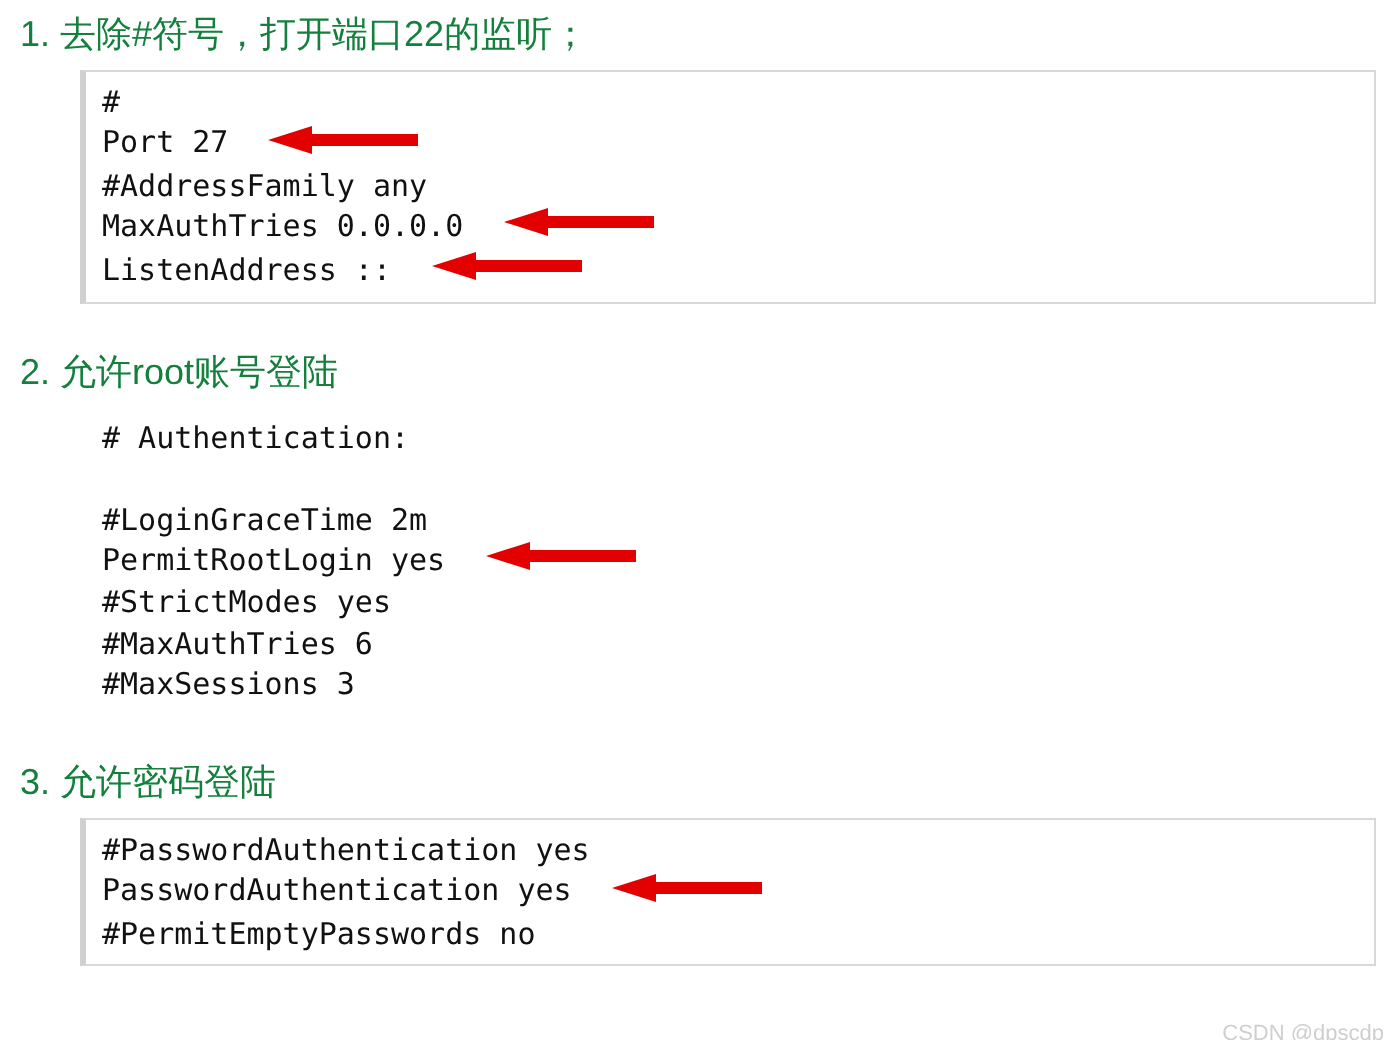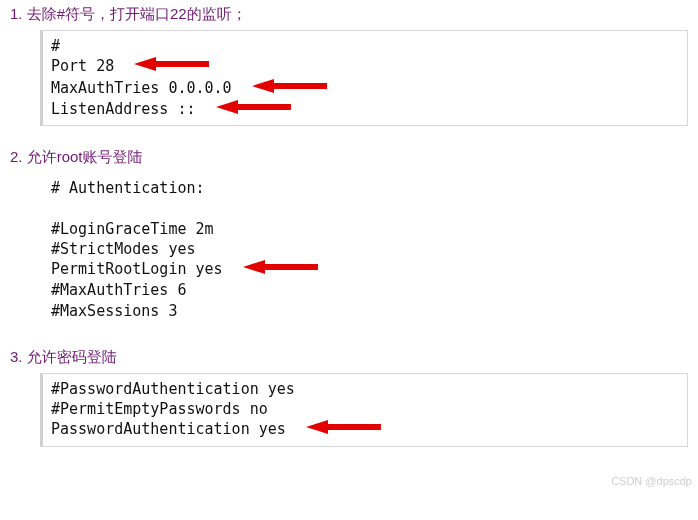--- a/index.html
+++ b/index.html
@@ -1,73 +1,74 @@
 <!DOCTYPE html>
 <html><head>
 <meta charset="utf-8">
 <style>
   html,body{margin:0;padding:0;background:#fff;font-family:Arial,"Microsoft YaHei",sans-serif;font-size:15px;color:#4a4a4a;}
   .page{width:698px;padding:5px 10px 20px 10px;box-sizing:border-box;position:relative;}
   .step{margin-bottom:22px;}
-  .step-title{font-size:15px;color:#701a75;margin-bottom:6px;}
+  .step-title{font-size:18px;color:#15803d;margin-bottom:6px;}
   .code-wrap{margin-left:30px;border:1px solid #d8d8d8;border-left:3px solid #d0d0d0;padding:5px 8px;font-family:Consolas,monospace;font-size:15px;line-height:1.35;color:#111;position:relative;}
   .code-line{position:relative;white-space:pre;}
   .arrow{display:inline-block;vertical-align:middle;margin-left:20px;}
   .watermark{position:absolute;right:6px;bottom:2px;font-size:11px;color:#cfcfcf;}
 </style>
 </head>
 <body>
 <div class="page">
 
 <div class="step">
   <div class="step-title">
     <span>1.</span>
     <span>去除#符号，打开端口22的监听；</span>
   </div>
   <div class="code-wrap">
     <div class="code-line"><span>#</span></div>
-    <div class="code-line"><span>Port 28</span><span class="arrow"><svg width="75" height="16">
+    <div class="code-line"><span>Port 27</span><span class="arrow"><svg width="75" height="16">
               <polygon points="0,8 22,1 22,5 75,5 75,11 22,11 22,15" fill="#e20000"></polygon>
             </svg></span></div>
+    <div class="code-line"><span>#AddressFamily any</span></div>
     <div class="code-line"><span>MaxAuthTries 0.0.0.0</span><span class="arrow"><svg width="75" height="16">
               <polygon points="0,8 22,1 22,5 75,5 75,11 22,11 22,15" fill="#e20000"></polygon>
             </svg></span></div>
     <div class="code-line"><span>ListenAddress ::</span><span class="arrow"><svg width="75" height="16">
               <polygon points="0,8 22,1 22,5 75,5 75,11 22,11 22,15" fill="#e20000"></polygon>
             </svg></span></div>
   </div>
 </div>
 
 <div class="step">
   <div class="step-title">
     <span>2.</span>
     <span>允许root账号登陆</span>
   </div>
   <div class="code-wrap" style="border:none;border-left:3px solid transparent;">
     <div class="code-line"><span># Authentication:</span></div>
     <div class="code-line"><span></span>&nbsp;</div>
     <div class="code-line"><span>#LoginGraceTime 2m</span></div>
-    <div class="code-line"><span>#StrictModes yes</span></div>
     <div class="code-line"><span>PermitRootLogin yes</span><span class="arrow"><svg width="75" height="16">
               <polygon points="0,8 22,1 22,5 75,5 75,11 22,11 22,15" fill="#e20000"></polygon>
             </svg></span></div>
+    <div class="code-line"><span>#StrictModes yes</span></div>
     <div class="code-line"><span>#MaxAuthTries 6</span></div>
     <div class="code-line"><span>#MaxSessions 3</span></div>
   </div>
 </div>
 
 <div class="step">
   <div class="step-title">
     <span>3.</span>
     <span>允许密码登陆</span>
   </div>
   <div class="code-wrap">
     <div class="code-line"><span>#PasswordAuthentication yes</span></div>
-    <div class="code-line"><span>#PermitEmptyPasswords no</span></div>
     <div class="code-line"><span>PasswordAuthentication yes</span><span class="arrow"><svg width="75" height="16">
               <polygon points="0,8 22,1 22,5 75,5 75,11 22,11 22,15" fill="#e20000"></polygon>
             </svg></span></div>
+    <div class="code-line"><span>#PermitEmptyPasswords no</span></div>
   </div>
 </div>
 
 <div class="watermark">CSDN @dpscdp</div>
 
 </div>
 
 </body></html>

